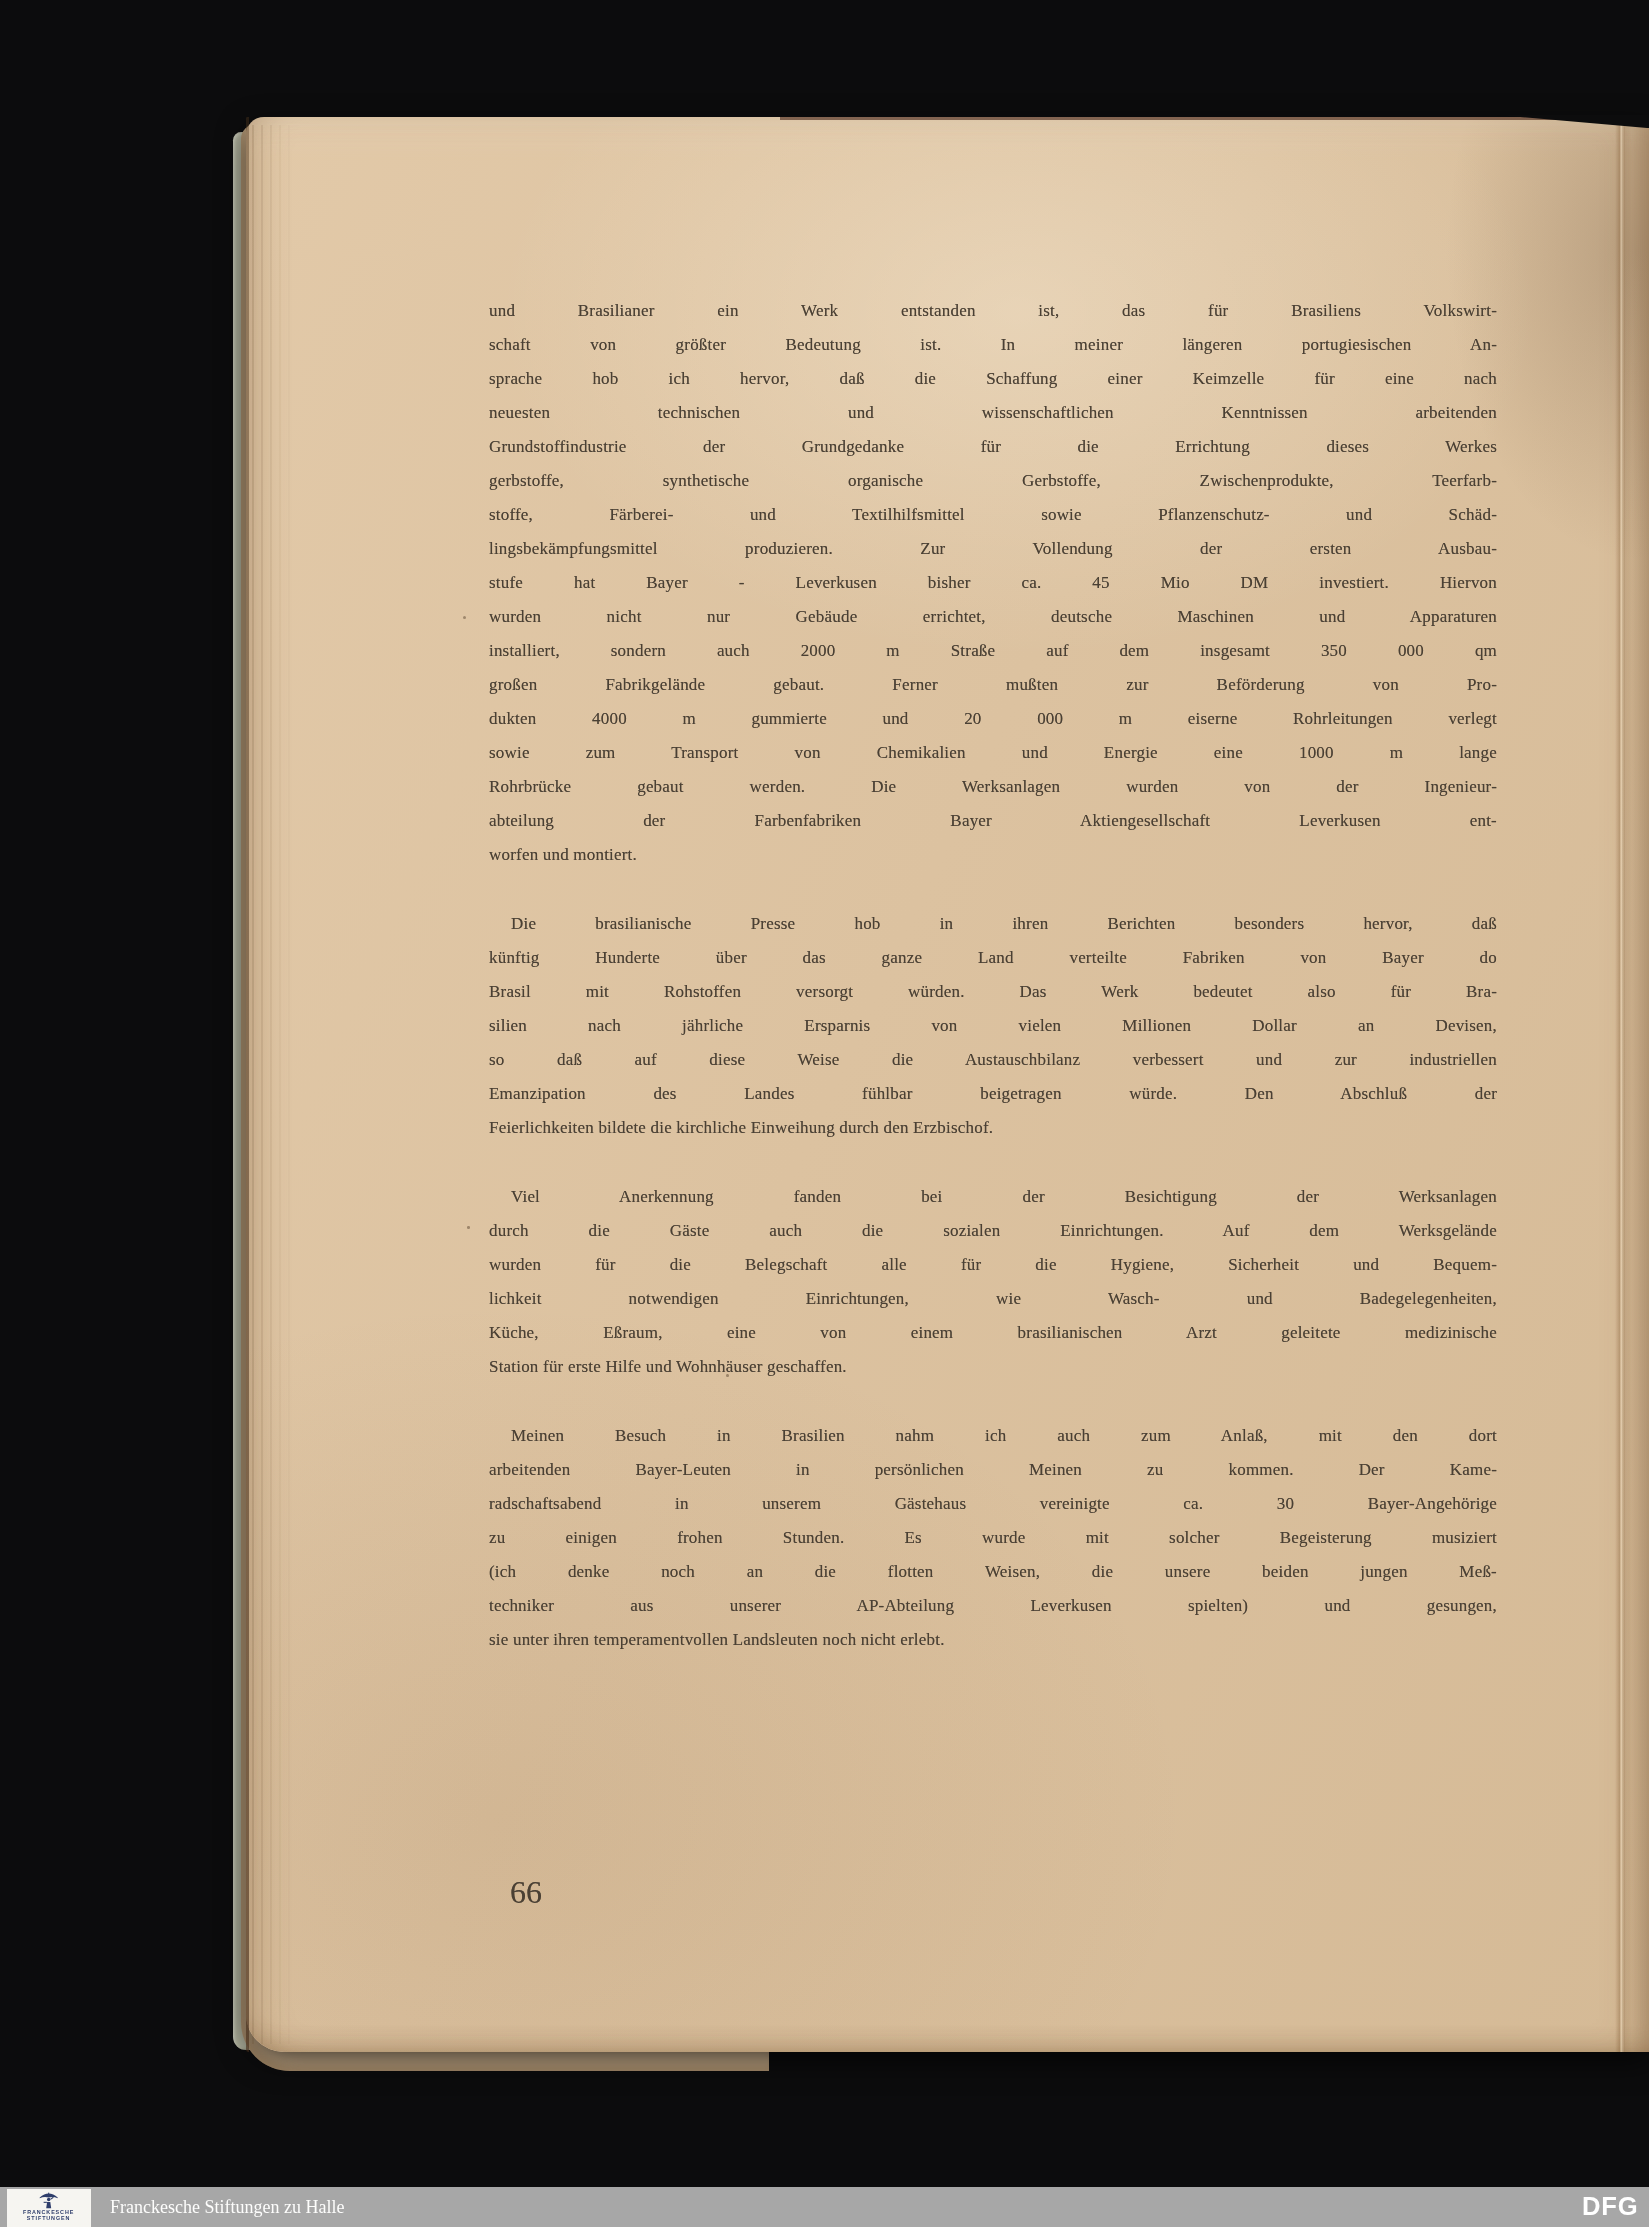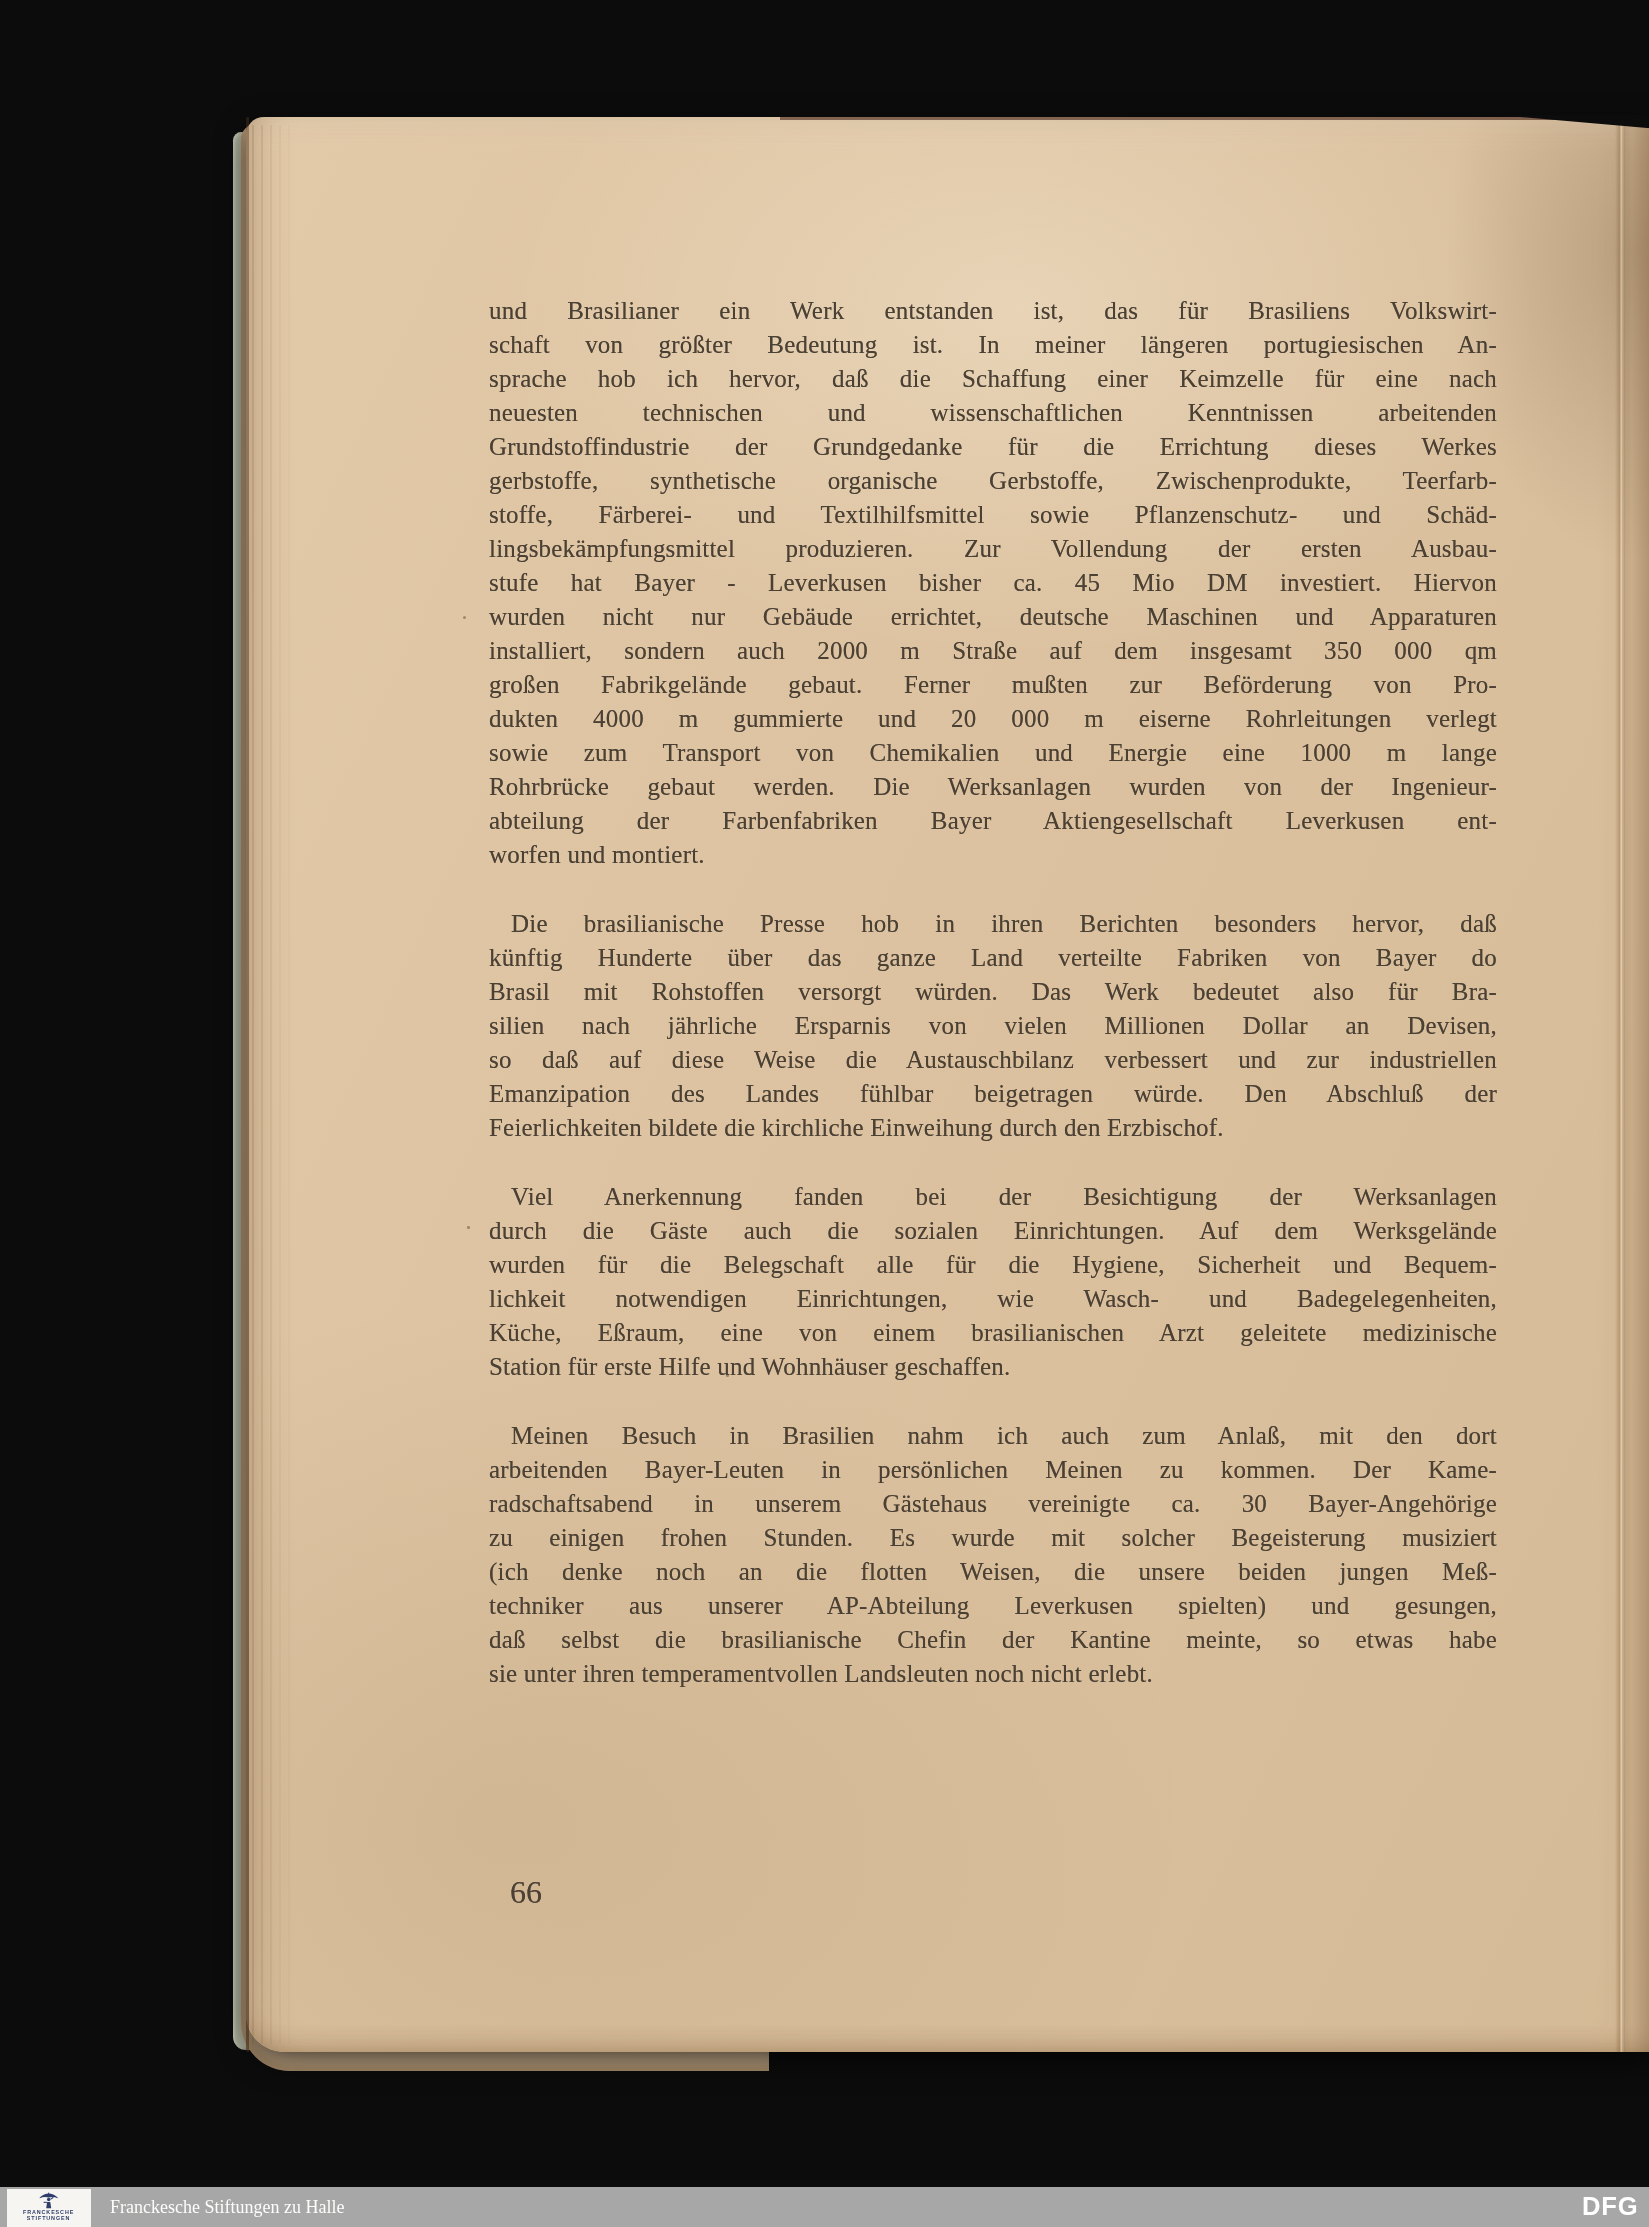--- a/index.html
+++ b/index.html
@@ -62,21 +62,21 @@
     background:linear-gradient(90deg, transparent, rgba(120,80,40,.30) 45%, rgba(250,236,210,.40) 62%, rgba(120,80,40,.16));
   }
   .corner-dark{
     position:absolute;top:115px;right:0;width:153px;height:13.2px;background:#0c0c0d;
     clip-path:polygon(0 0,100% 0,100% 100%);
   }
 
   
   .textblock{
     position:absolute;left:243px;top:177px;width:1008px;
-    font-size:25px;line-height:34px;color:#4a4034;
+    font-size:17px;line-height:34px;color:#4a4034;
     letter-spacing:0.2px;
     text-shadow:0 0 0.5px rgba(74,64,52,.55);
   }
   .para{margin:0 0 35px 0;}
   .para:last-child{margin-bottom:0;}
   .ln{height:34px;text-align:justify;text-align-last:justify;-moz-text-align-last:justify;}
   .ln.last{text-align-last:left;-moz-text-align-last:left;}
   .ln.ind{text-indent:22px;}
   .pagenum{
     position:absolute;left:264px;top:1757px;
@@ -161,21 +161,20 @@
           <div class="ln">Küche, Eßraum, eine von einem brasilianischen Arzt geleitete medizinische</div>
           <div class="ln last">Station für erste Hilfe und Wohnhäuser geschaffen.</div>
         </div>
         <div class="para">
           <div class="ln ind">Meinen Besuch in Brasilien nahm ich auch zum Anlaß, mit den dort</div>
           <div class="ln">arbeitenden Bayer-Leuten in persönlichen Meinen zu kommen. Der Kame-</div>
           <div class="ln">radschaftsabend in unserem Gästehaus vereinigte ca. 30 Bayer-Angehörige</div>
           <div class="ln">zu einigen frohen Stunden. Es wurde mit solcher Begeisterung musiziert</div>
           <div class="ln">(ich denke noch an die flotten Weisen, die unsere beiden jungen Meß-</div>
           <div class="ln">techniker aus unserer AP-Abteilung Leverkusen spielten) und gesungen,</div>
-          <div class="ln">daß selbst die brasilianische Chefin der Kantine meinte, so etwas habe</div>
           <div class="ln last">sie unter ihren temperamentvollen Landsleuten noch nicht erlebt.</div>
         </div>
       </div>
     <div class="pagenum">66</div>
 
     <div class="speck" style="left:217px;top:499px;width:3.3px;height:3.3px;"></div>
     <div class="speck" style="left:221px;top:1109px;width:2.5px;height:2.5px;"></div>
     <div class="speck" style="left:480px;top:1257px;width:2.5px;height:3.3px;"></div>
   </div>
 

